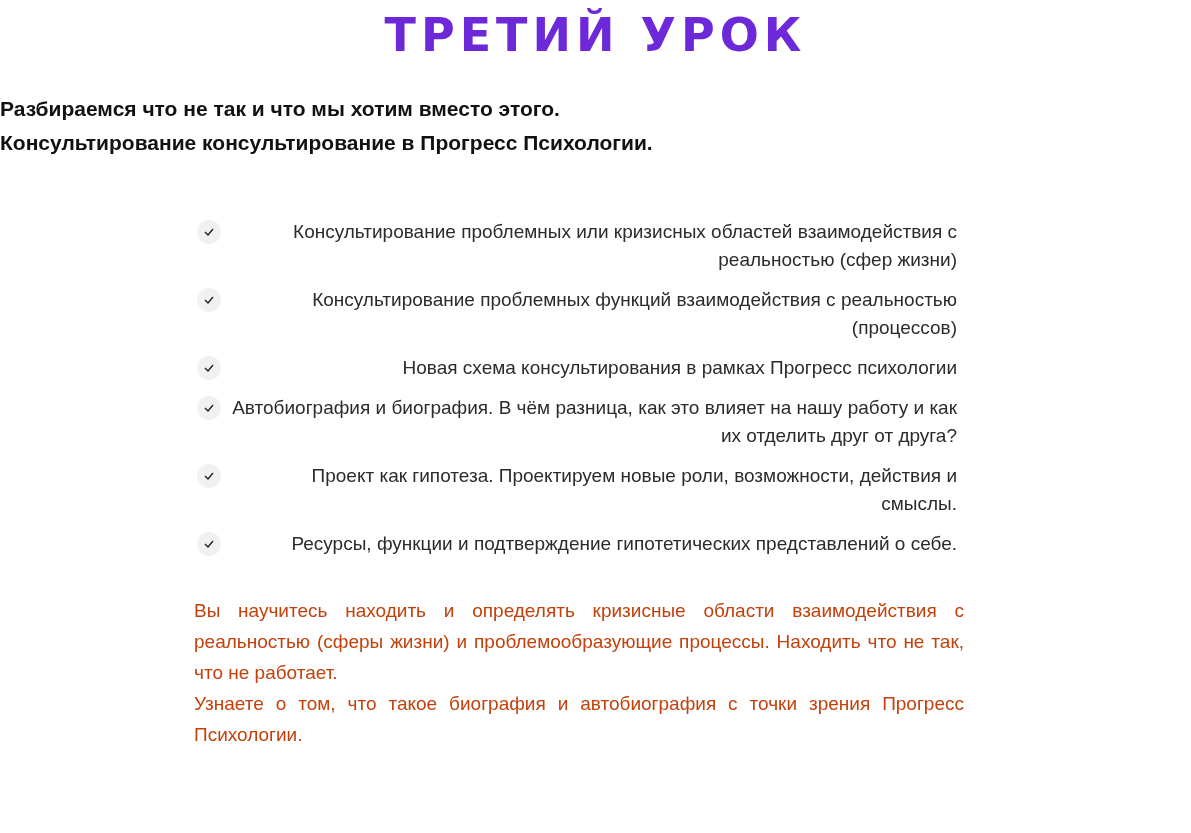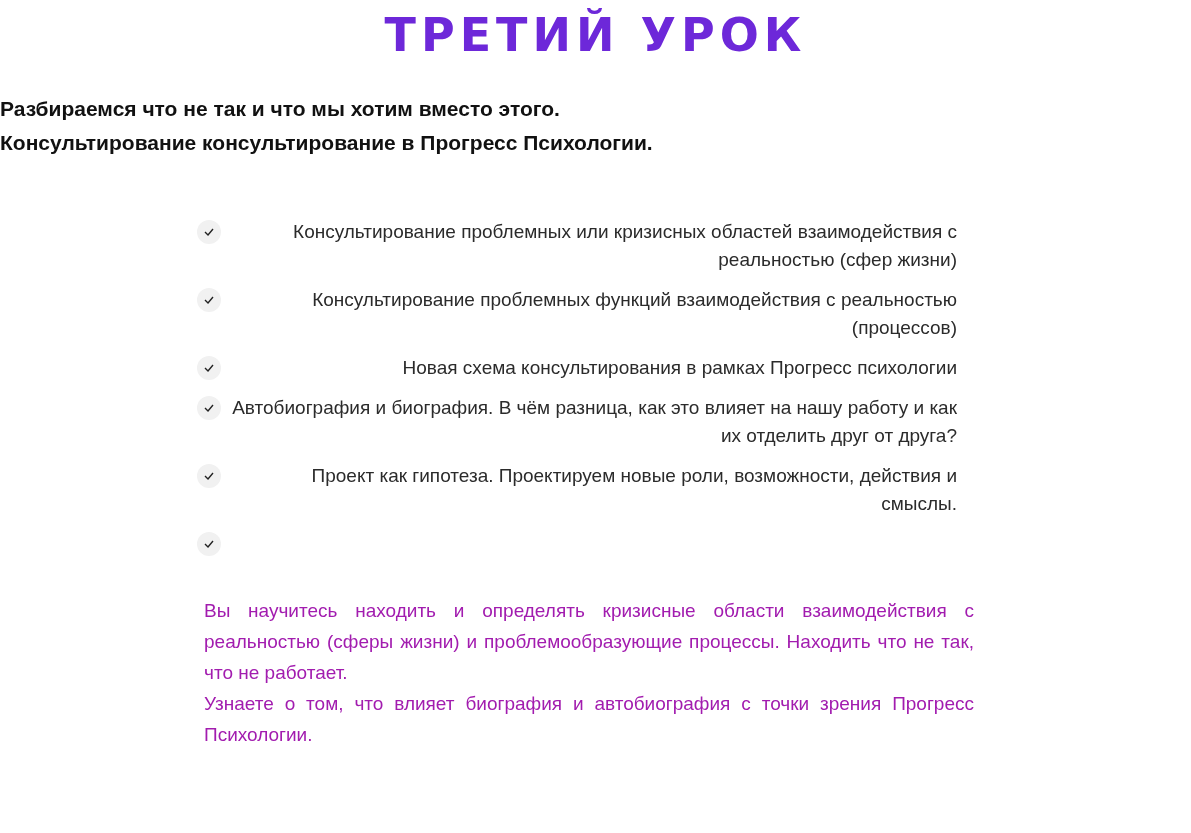--- a/index.html
+++ b/index.html
@@ -4,21 +4,21 @@
 <style>
   html, body { margin: 0; padding: 0; background: #ffffff; }
   body { width: 1191px; height: 833px; overflow: hidden; position: relative; font-family: "DejaVu Sans", sans-serif; color: #1f1f1f; }
   .title { position: absolute; top: 4px; left: 0; width: 1191px; text-align: center; font-family: "DejaVu Sans", sans-serif; font-weight: bold; font-size: 46px; letter-spacing: 5px; color: #6d28d9; line-height: 62px; margin: 0; }
   .subtitle { position: absolute; top: 92px; left: 0; width: 1141px; text-align: left; font-family: "Liberation Sans", sans-serif; font-weight: bold; font-size: 21px; line-height: 34px; color: #111111; margin: 0; padding-left: 0; }
   .subtitle span { display: block; }
   .list { position: absolute; top: 206px; left: 185px; width: 760px; margin: 12px; padding: 0; list-style: none; text-align: right; }
   .list li { position: relative; padding-left: 35px; font-family: "Liberation Sans", sans-serif; font-size: 19px; line-height: 28px; color: #2b2b2b; margin-bottom: 12px; }
   .check { position: absolute; left: 0; top: 2px; width: 24px; height: 24px; border-radius: 50%; background: #f1f1f1; display: flex; align-items: center; justify-content: center; }
   .check svg { width: 10px; height: 8px; }
-  .para { position: absolute; top: 595px; left: 204px; width: 770px; margin: 0; font-family: "Liberation Sans", sans-serif; font-size: 19px; line-height: 31px; color: #a21caf; text-align: justify; }
+  .para { position: absolute; top: 595px; left: 194px; width: 770px; margin: 0; font-family: "Liberation Sans", sans-serif; font-size: 19px; line-height: 31px; color: #c2410c; text-align: justify; }
   .para p { margin: 0; text-align: justify; }
   .para p.last-line-left { text-align-last: left; }
 </style>
 </head>
 <body>
 
 <h1 class="title">ТРЕТИЙ УРОК</h1>
 
 <div class="subtitle">
   <span>Разбираемся что не так и что мы хотим вместо этого.</span>
@@ -65,19 +65,20 @@
         </svg>
       </span>
     <span>Проект как гипотеза. Проектируем  новые роли, возможности, действия и смыслы.</span>
   </li>
   <li>
     <span class="check">
         <svg viewBox="0 0 10 8">
           <path d="M1 4 L4 7 L9 1" fill="none" stroke="#222" stroke-width="1.4"></path>
         </svg>
       </span>
+    <span>Ресурсы, функции и подтверждение гипотетических представлений о себе.</span>
   </li>
 </ul>
 
 <div class="para">
   <p class="last-line-left">Вы научитесь находить и определять кризисные области взаимодействия с реальностью (сферы жизни) и проблемообразующие процессы. Находить что не так, что не работает.</p>
-  <p class="last-line-left">Узнаете о том, что влияет биография и автобиография с точки зрения Прогресс Психологии.</p>
+  <p class="last-line-left">Узнаете о том, что такое биография и автобиография с точки зрения Прогресс Психологии.</p>
 </div>
 
 </body></html>

